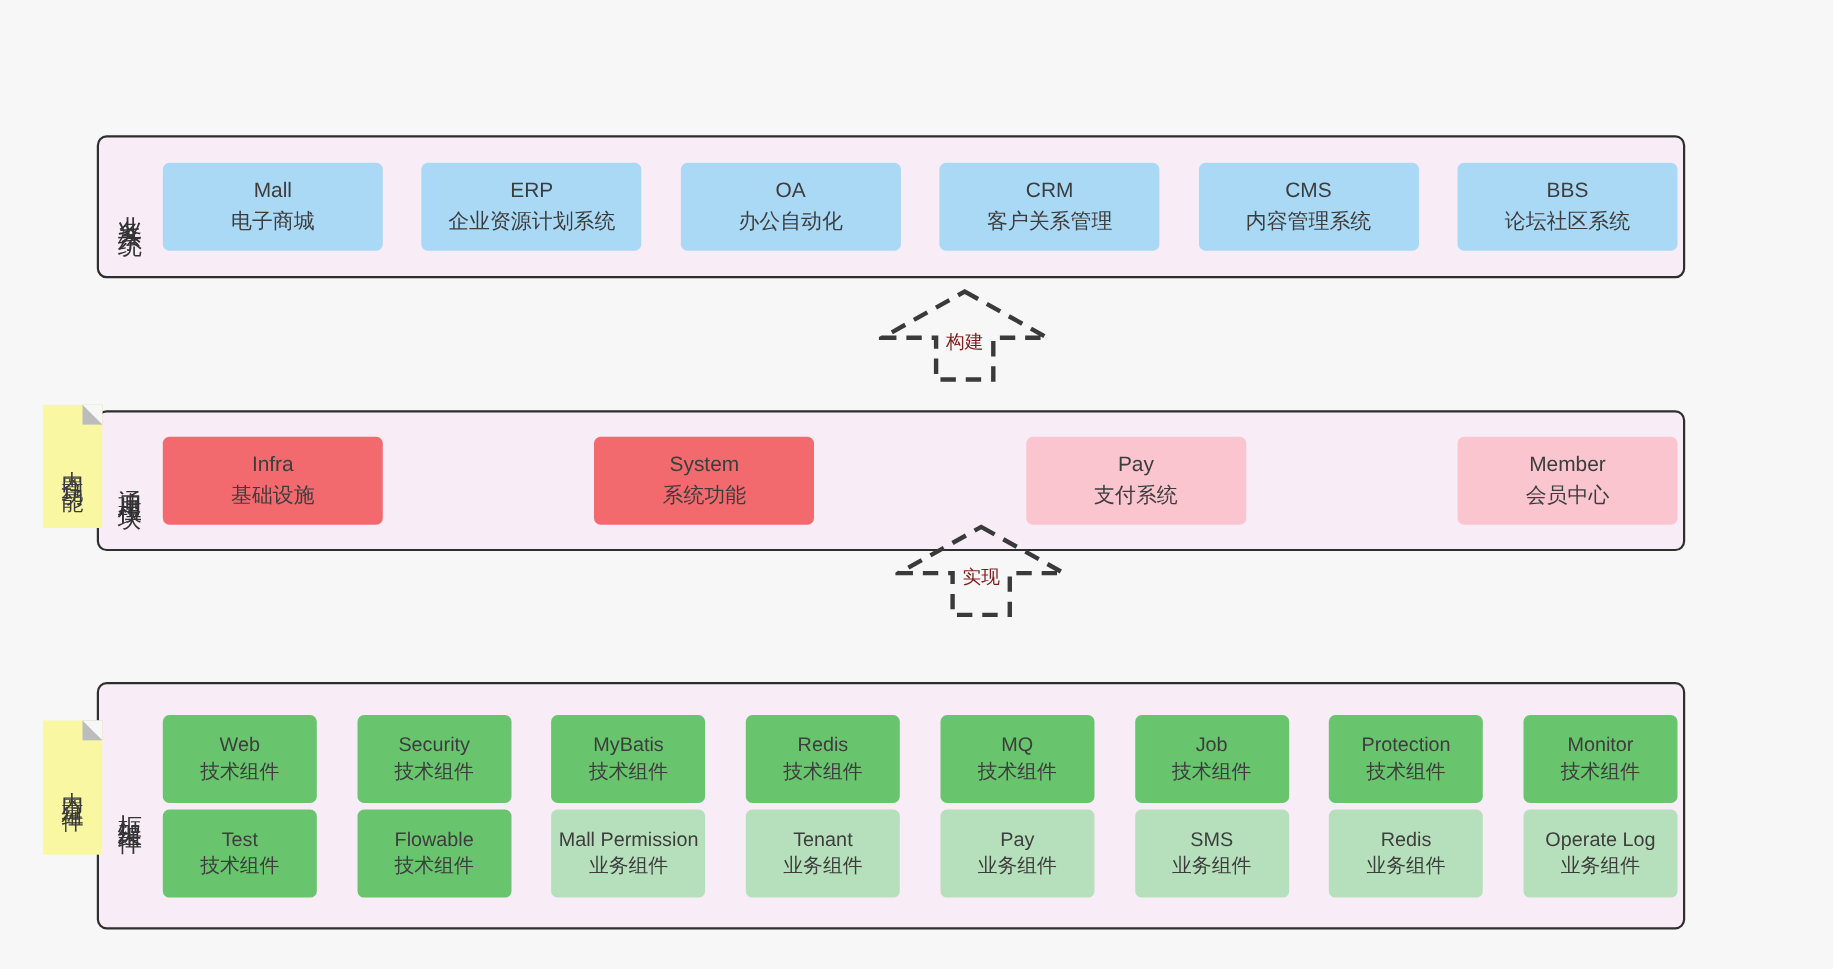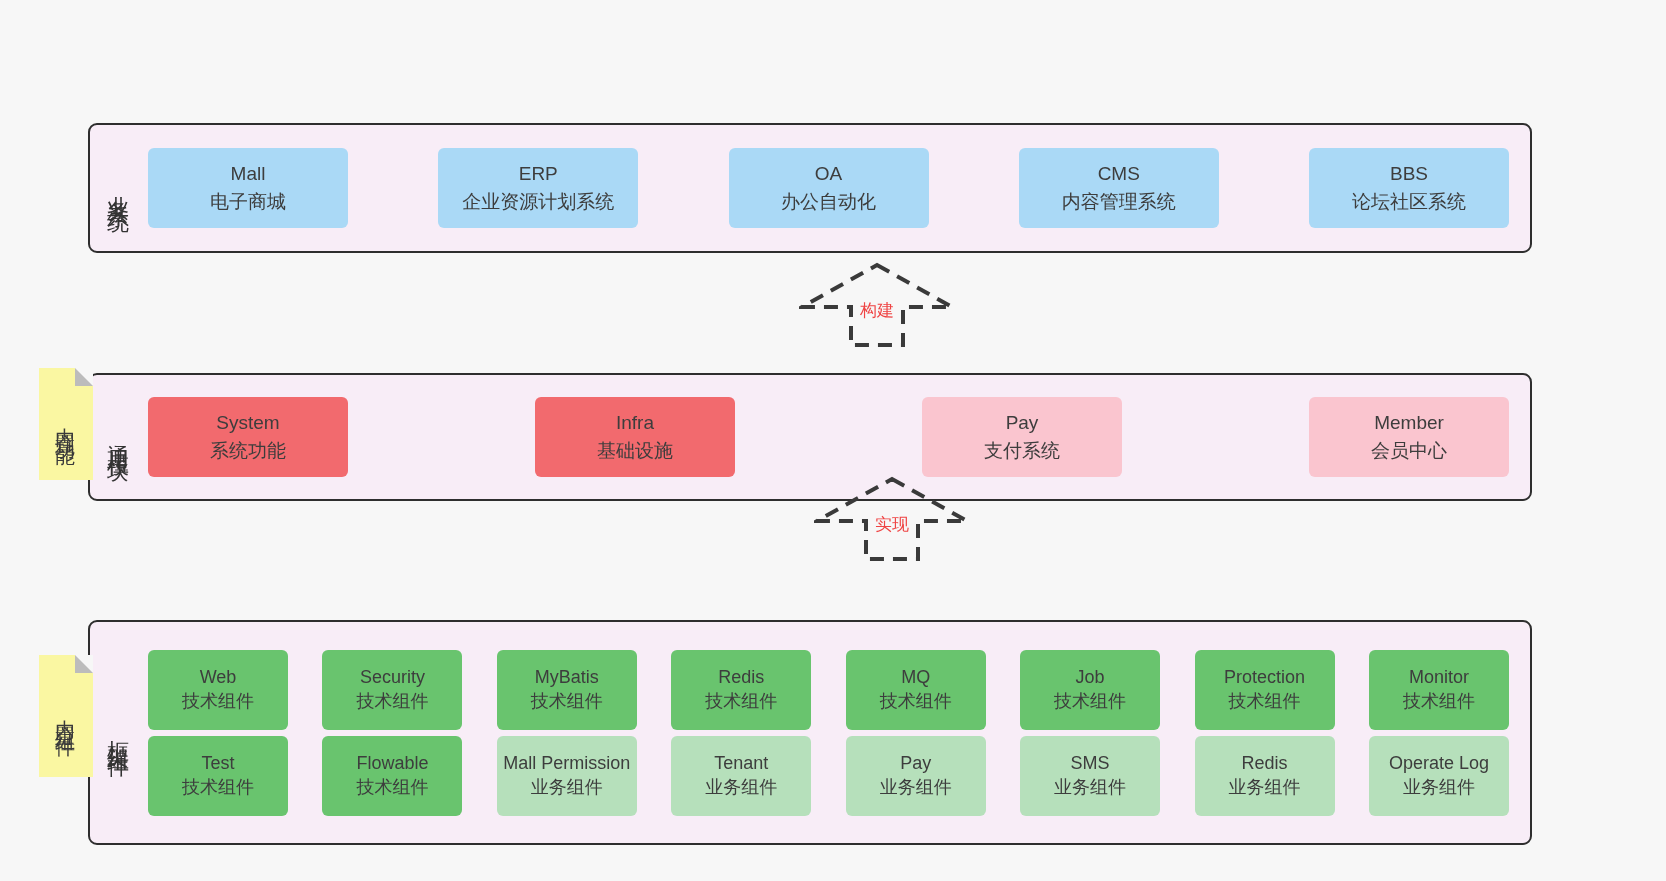--- a/index.html
+++ b/index.html
@@ -8,21 +8,21 @@
     background:var(--page_bg,#f7f7f7);
     font-family:"Liberation Sans","DejaVu Sans",sans-serif;
     color:var(--text,#3d3d3d);
   }
   .panel{
     position:absolute;left:88px;width:1444px;box-sizing:border-box;
     background:var(--panel_bg,#f8edf7);
     border:2px solid var(--panel_border,#2e2e2e);
     border-radius:9px;
     display:flex;align-items:stretch;
-    padding:0 21px 0 14px;
+    padding:0 5px 0 14px;
   }
   .panel-business{top:123px;height:130px;}
   .panel-modules{top:373px;height:128px;}
   .panel-components{top:620px;height:225px;}
   .side-label{
     align-self:center;margin-right:16px;width:28px;
     writing-mode:vertical-rl;text-orientation:upright;
     font-size:22px;letter-spacing:5px;color:#333;flex:none;
     display:flex;align-items:center;justify-content:center;
   }
@@ -56,21 +56,21 @@
     writing-mode:vertical-rl;text-orientation:upright;
     font-size:20px;letter-spacing:6px;color:#3a3a3a;
   }
   .arrow{position:absolute;width:156px;height:86px;}
   .arrow-build{left:799px;top:262px;}
   .arrow-implement{left:814px;top:476px;}
   .arrow svg{display:block;width:156px;height:86px;}
   .arrow .arrow-label{
     position:absolute;left:50%;top:36px;transform:translateX(-50%);
     background:var(--page_bg,#f7f7f7);padding:1px 4px;
-    font-size:17px;color:#ef4444;white-space:nowrap;
+    font-size:17px;color:#7f1d1d;white-space:nowrap;
   }
   .t,.s{display:block;}
 </style>
 </head>
 <body>
 
 <div>
 
   <section class="panel panel-business">
     <div class="side-label">业务系统</div>
@@ -79,20 +79,24 @@
         <span class="t">Mall</span>
         <span class="s">电子商城</span>
       </div>
       <div class="box blue">
         <span class="t">ERP</span>
         <span class="s">企业资源计划系统</span>
       </div>
       <div class="box blue">
         <span class="t">OA</span>
         <span class="s">办公自动化</span>
+      </div>
+      <div class="box blue">
+        <span class="t">CRM</span>
+        <span class="s">客户关系管理</span>
       </div>
       <div class="box blue">
         <span class="t">CMS</span>
         <span class="s">内容管理系统</span>
       </div>
       <div class="box blue">
         <span class="t">BBS</span>
         <span class="s">论坛社区系统</span>
       </div>
     </div>
@@ -102,26 +106,26 @@
     <svg viewBox="0 0 156 86">
       <polygon points="78,3 153,45 104,45 104,83 52,83 52,45 3,45" fill="none" stroke="#3a3a3a" stroke-width="4" stroke-dasharray="14 9"></polygon>
     </svg>
     <span class="arrow-label">构建</span>
   </div>
 
   <section class="panel panel-modules">
     <div class="side-label">通用模块</div>
     <div class="box-area">
       <div class="box red">
+        <span class="t">Infra</span>
+        <span class="s">基础设施</span>
+      </div>
+      <div class="box red">
         <span class="t">System</span>
         <span class="s">系统功能</span>
-      </div>
-      <div class="box red">
-        <span class="t">Infra</span>
-        <span class="s">基础设施</span>
       </div>
       <div class="box pink">
         <span class="t">Pay</span>
         <span class="s">支付系统</span>
       </div>
       <div class="box pink">
         <span class="t">Member</span>
         <span class="s">会员中心</span>
       </div>
     </div>

